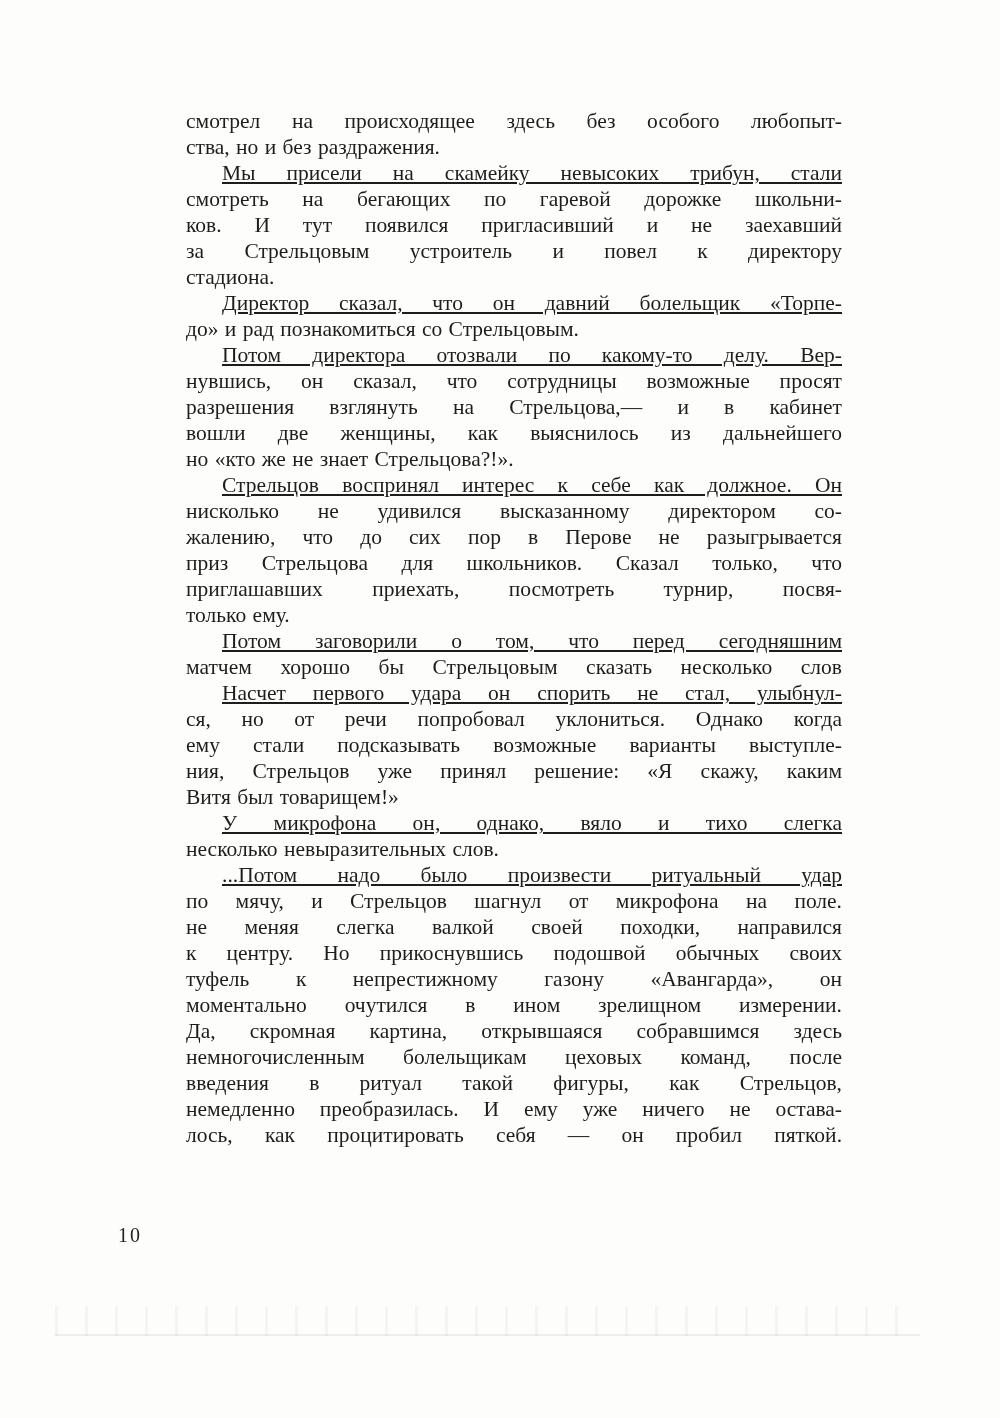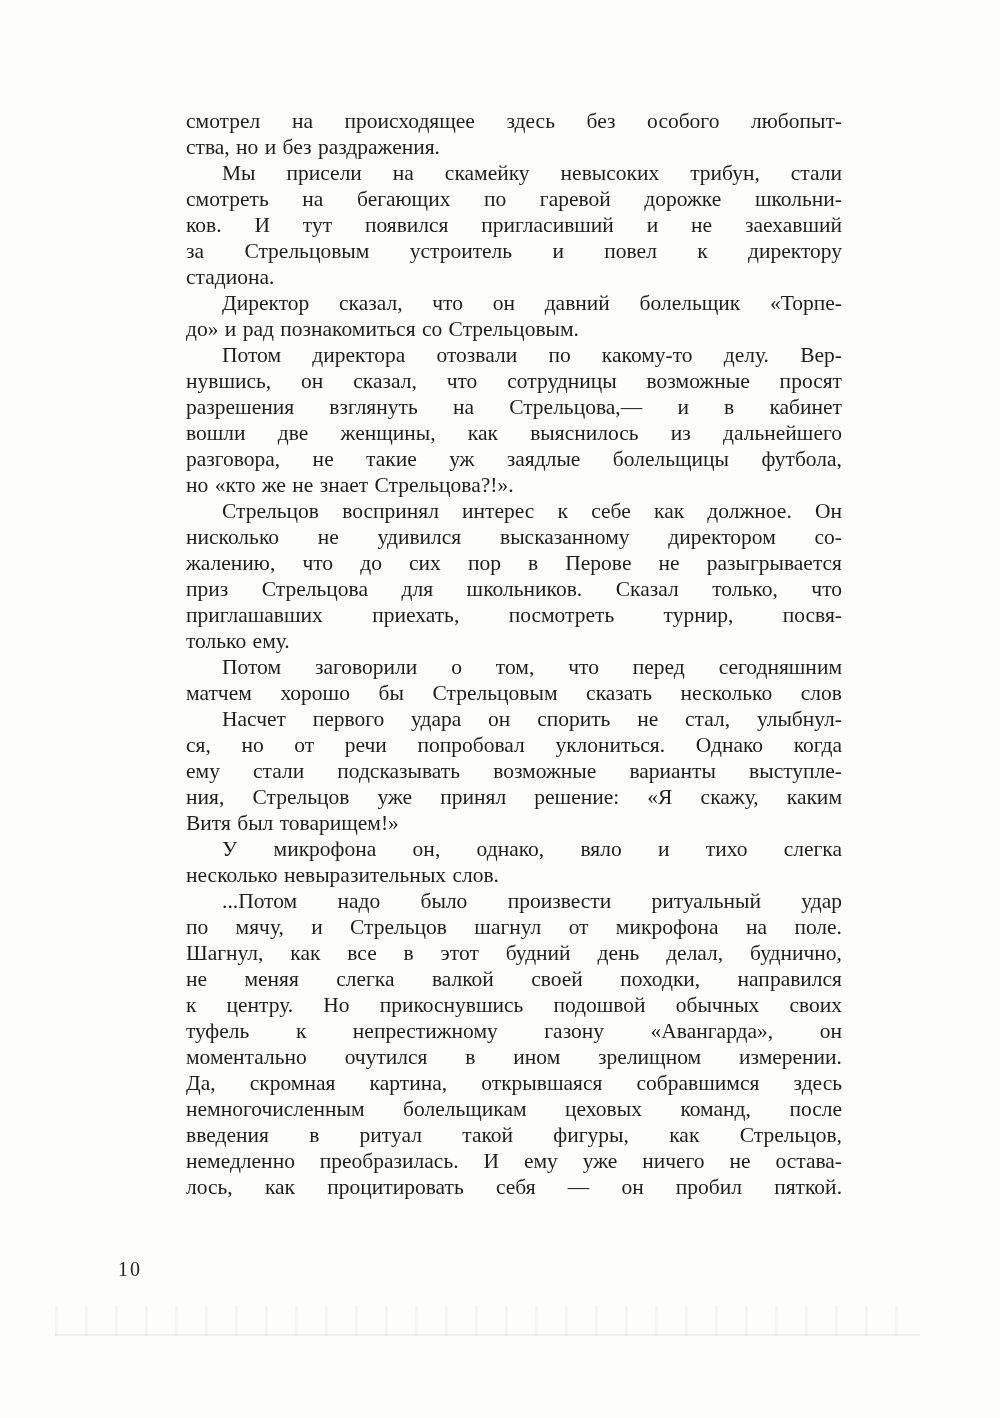--- a/index.html
+++ b/index.html
@@ -34,25 +34,26 @@
     text-align: justify;
     text-align-last: justify;
     white-space: normal;
     hyphens: none;
   }
   .line.last {
     text-align-last: left;
   }
   .para.indent .line:first-child {
     text-indent: 36px;
+    text-decoration: underline;
   }
   .page-number {
     position: absolute;
     left: 118px;
-    top: 1258px;
+    top: 1224px;
     font-size: 20px;
     letter-spacing: 2px;
     color: #242424;
   }
   
   .scan-artifact {
     position: absolute;
     left: 55px;
     top: 1306px;
     width: 865px;
@@ -84,21 +85,20 @@
       </div>
       <div class="para indent">
         <div class="line">Директор сказал, что он давний болельщик «Торпе-</div>
         <div class="line last">до» и рад познакомиться со Стрельцовым.</div>
       </div>
       <div class="para indent">
         <div class="line">Потом директора отозвали по какому-то делу. Вер-</div>
         <div class="line">нувшись, он сказал, что сотрудницы возможные просят</div>
         <div class="line">разрешения взглянуть на Стрельцова,— и в кабинет</div>
         <div class="line">вошли две женщины, как выяснилось из дальнейшего</div>
-        <div class="line">разговора, не такие уж заядлые болельщицы футбола,</div>
         <div class="line last">но «кто же не знает Стрельцова?!».</div>
       </div>
       <div class="para indent">
         <div class="line">Стрельцов воспринял интерес к себе как должное. Он</div>
         <div class="line">нисколько не удивился высказанному директором со-</div>
         <div class="line">жалению, что до сих пор в Перове не разыгрывается</div>
         <div class="line">приз Стрельцова для школьников. Сказал только, что</div>
         <div class="line">приглашавших приехать, посмотреть турнир, посвя-</div>
         <div class="line last">только ему.</div>
       </div>
@@ -113,21 +113,20 @@
         <div class="line">ния, Стрельцов уже принял решение: «Я скажу, каким</div>
         <div class="line last">Витя был товарищем!»</div>
       </div>
       <div class="para indent">
         <div class="line">У микрофона он, однако, вяло и тихо слегка</div>
         <div class="line last">несколько невыразительных слов.</div>
       </div>
       <div class="para indent">
         <div class="line">...Потом надо было произвести ритуальный удар</div>
         <div class="line">по мячу, и Стрельцов шагнул от микрофона на поле.</div>
-        <div class="line">Шагнул, как все в этот будний день делал, буднично,</div>
         <div class="line">не меняя слегка валкой своей походки, направился</div>
         <div class="line">к центру. Но прикоснувшись подошвой обычных своих</div>
         <div class="line">туфель к непрестижному газону «Авангарда», он</div>
         <div class="line">моментально очутился в ином зрелищном измерении.</div>
         <div class="line">Да, скромная картина, открывшаяся собравшимся здесь</div>
         <div class="line">немногочисленным болельщикам цеховых команд, после</div>
         <div class="line">введения в ритуал такой фигуры, как Стрельцов,</div>
         <div class="line">немедленно преобразилась. И ему уже ничего не остава-</div>
         <div class="line">лось, как процитировать себя — он пробил пяткой.</div>
       </div>

